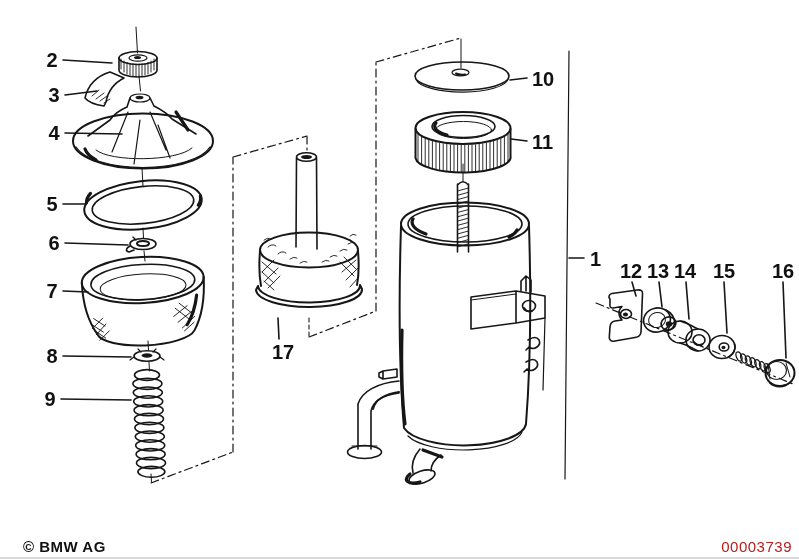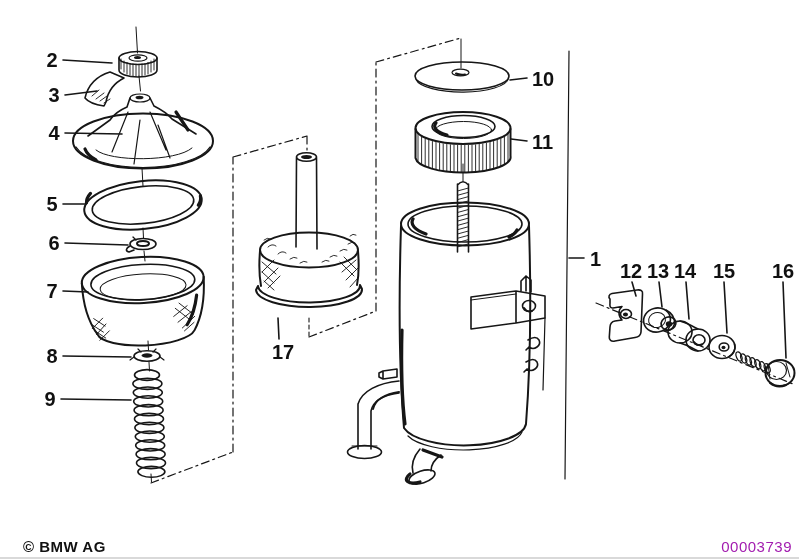--- a/index.html
+++ b/index.html
@@ -14,21 +14,21 @@
   .s2{stroke-width:2}
   .hv{stroke-width:3.2}
   .thin{stroke-width:0.9}
   .dd{stroke-width:1.2;stroke-dasharray:8 4 2 4;}
   .dsh{stroke-width:1.1;stroke-dasharray:4 3;}
   .ink{fill:#161616;stroke:none;}
   .lbl{font:700 20px "Liberation Sans",sans-serif;fill:#111111;stroke:none;}
   .copyright{position:absolute;left:23px;top:538px;font:700 15px "Liberation Sans",sans-serif;
              color:#111111;letter-spacing:.5px;}
   .imgcode{position:absolute;right:7px;top:538px;font:400 15px "Liberation Sans",sans-serif;
-           color:#a21caf;letter-spacing:.5px;}
+           color:#b91c1c;letter-spacing:.5px;}
   .bottomline{position:absolute;left:0;right:0;bottom:0;height:2px;background:#d9d9d9;}
 </style>
 </head>
 <body>
 
 <div class="stage">
 <svg viewBox="0 0 799 559" width="799" height="559">
 
   <g>
     <path class="dd" d="M151,483 L233,452 M233,452 L233,157 M233,157 L307,136 M307,136 L307,151"></path>

